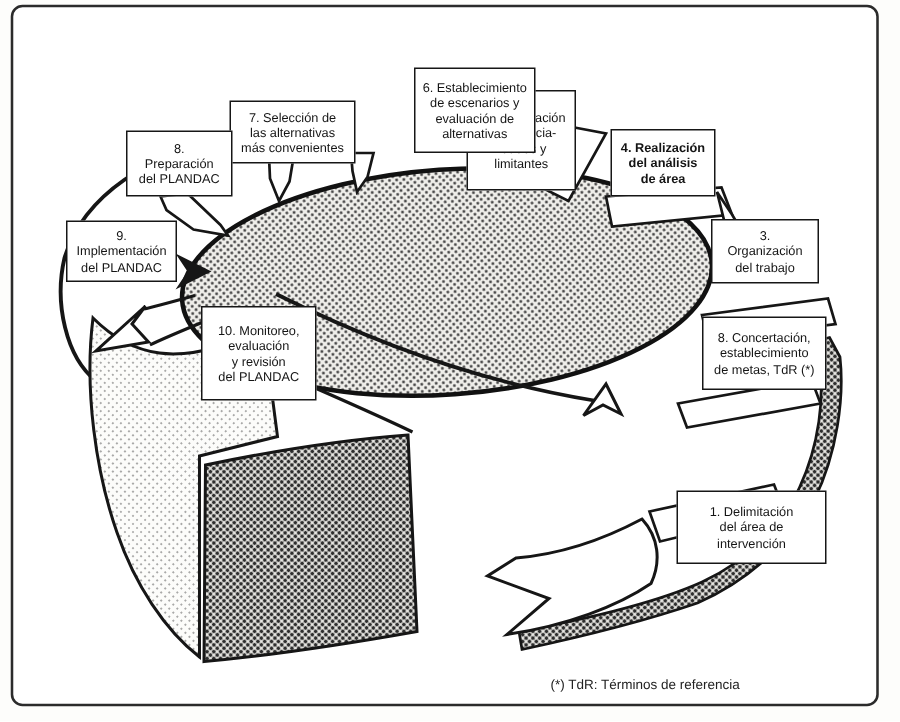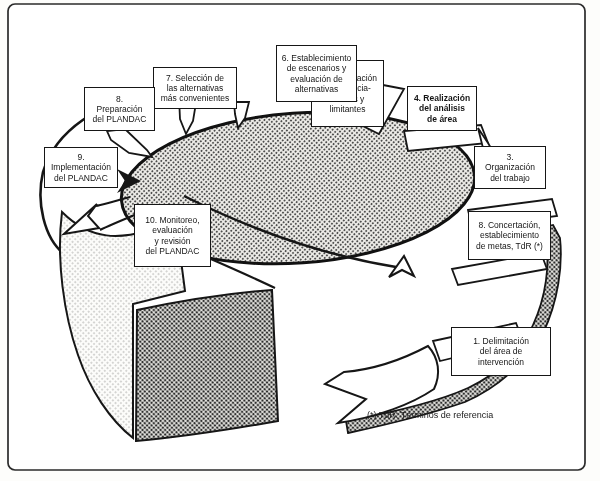--- a/index.html
+++ b/index.html
@@ -114,15 +114,15 @@
 Preparación
 del PLANDAC</div>
   <div class="box" style="left:44px;top:147px;width:74px;height:41px;">9.
 Implementación
 del PLANDAC</div>
   <div class="box" style="left:134px;top:204px;width:77px;height:63px;">10. Monitoreo,
 evaluación
 y revisión
 del PLANDAC</div>
 
-  <div class="footnote" style="left:367px;top:410px;">(*) TdR: Términos de referencia</div>
+  <div class="footnote" style="left:367px;top:451px;">(*) TdR: Términos de referencia</div>
 
 </div>
 
 </body></html>

